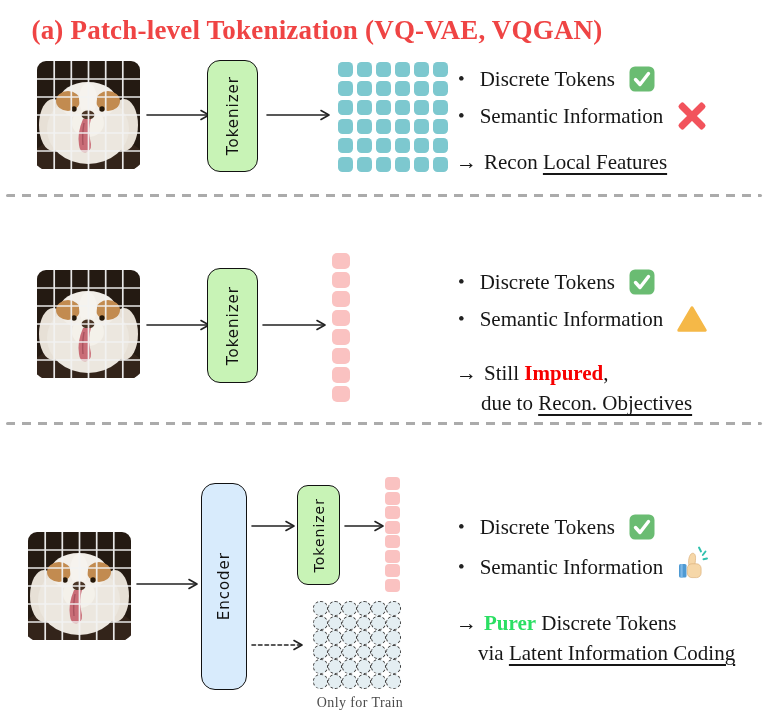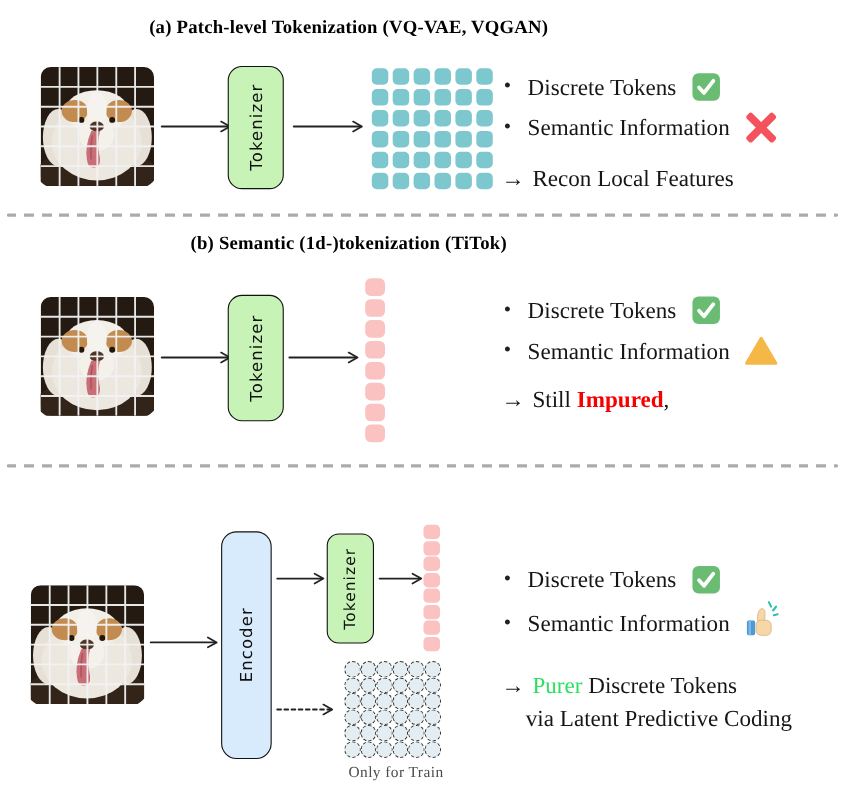--- a/index.html
+++ b/index.html
@@ -2,21 +2,21 @@
 <html style="--teal: #7dc8cf; --pink: #fac2c1; --box-green: #c8f3b6; --box-blue: #d8ebfc; --latent: #e4eef2; --check-green: #6abc72; --cross-red: #f2535c; --triangle-amber: #f5b847; --impure-red: #f70000; --pure-green: #2bdf63; --train-gray: #4b4b4b; --sep: #ababab;"><head>
 <meta charset="utf-8">
 <style>
   html,body{margin:0;padding:0;background:#ffffff;}
   .canvas{
     position:relative;width:770px;height:727px;background:#fff;overflow:hidden;
     font-family:"Liberation Serif","DejaVu Serif",serif;color:#161616;
   }
   .sec-title{
     position:absolute;left:0;width:634px;text-align:center;
-    font-size:17px;font-weight:bold;letter-spacing:.2px;color:#000000;
+    font-size:27px;font-weight:bold;letter-spacing:.2px;color:#ef4444;
   }
   .divider{
     position:absolute;left:6px;width:756px;height:3px;border-radius:2px;
     background:repeating-linear-gradient(90deg,var(--sep) 0 9px,transparent 9px 16px);
   }
   .dog{position:absolute;width:103px;height:108px;}
   .block{
     position:absolute;border:1.6px solid #111;display:flex;align-items:center;justify-content:center;
     box-sizing:border-box;
   }
@@ -41,23 +41,23 @@
   .caption{
     position:absolute;font-family:Liberation Serif, serif;color:var(--train-gray);
     font-size:14px;letter-spacing:.4px;text-align:center;
   }
   .bullet-row{position:absolute;display:flex;align-items:center;font-size:21px;height:32px;}
   .bullet-row .dot{font-size:19px;margin-right:15px;color:#222;}
   .icon{margin-left:14px;flex:0 0 auto;}
   .takeaway{position:absolute;font-size:21px;line-height:30px;}
   .takeaway .arr{margin-right:7px;}
   .t-line2{padding-left:25px;}
-  .u{text-underline-offset:3.5px;text-decoration-thickness:1.5px;}
+  .u{text-decoration:underline;text-underline-offset:3.5px;text-decoration-thickness:1.5px;}
   .em-red{color:var(--impure-red);font-weight:bold;}
-  .em-green{color:var(--pure-green);font-weight:normal;}
+  .em-green{color:var(--pure-green);font-weight:bold;}
   .arrow-svg{position:absolute;overflow:visible;}
   .arrow-svg line,.arrow-svg path{stroke:#222;stroke-width:1.6;fill:none;stroke-linecap:round;stroke-linejoin:round;}
   .thumb-icon{margin-top:-10px;}
 </style>
 </head>
 <body>
 
 <svg width="0" height="0" style="position:absolute" aria-hidden="true">
   <defs>
     <g id="dog-sym">
@@ -188,21 +188,20 @@
     <svg class="icon" width="30" height="30" viewBox="0 0 30 30">
         <use href="#cross-sym"></use>
       </svg>
   </div>
   <div class="takeaway" style="left:456px;top:147px">
     <span class="arr">→</span><span>Recon </span><span class="u">Local Features</span>
   </div>
 
   <div class="divider" style="top:194px"></div>
 
-  <div class="sec-title" style="top:211px">(b) Semantic (1d-)tokenization (TiTok)</div>
 
   <svg class="dog" style="left:37px;top:270px" viewBox="0 0 103 108">
       <use href="#dog-sym"></use>
     </svg>
 
   <svg class="arrow-svg" style="left:146px;top:317px" width="66" height="16">
     <line x1="1" y1="8" x2="62" y2="8"></line>
       <path d="M55 3.5 L63 8 L55 12.5"></path>
   </svg>
 
@@ -233,23 +232,26 @@
         <use href="#check-sym"></use>
       </svg>
   </div>
   <div class="bullet-row" style="left:458px;top:303px">
     <span class="dot">•</span>
     <span>Semantic Information</span>
     <svg class="icon" width="30" height="26" viewBox="0 0 30 26">
         <use href="#tri-sym"></use>
       </svg>
   </div>
-  <div class="takeaway" style="left:456px;top:348px">
+  <div class="takeaway" style="left:456px;top:358px">
     <div>
       <span class="arr">→</span><span>Still </span><span class="em-red">Impured</span><span>,</span>
+    </div>
+    <div class="t-line2">
+      <span>due to </span><span class="u">Recon. Objectives</span>
     </div>
   </div>
 
   <div class="divider" style="top:422px"></div>
 
 
   <svg class="dog" style="left:28px;top:532px" viewBox="0 0 103 108">
       <use href="#dog-sym"></use>
     </svg>
 
@@ -344,17 +346,17 @@
     <span>Semantic Information</span>
     <svg class="icon thumb-icon" width="31" height="34" viewBox="0 0 30 34">
         <use href="#thumb-sym"></use>
       </svg>
   </div>
   <div class="takeaway" style="left:456px;top:608px">
     <div>
       <span class="arr">→</span><span class="em-green">Purer</span><span> Discrete Tokens</span>
     </div>
     <div class="t-line2" style="padding-left:22px">
-      <span>via </span><span class="u">Latent Predictive Coding</span>
+      <span>via </span><span class="u">Latent Information Coding</span>
     </div>
   </div>
 
 </div>
 
 </body></html>

